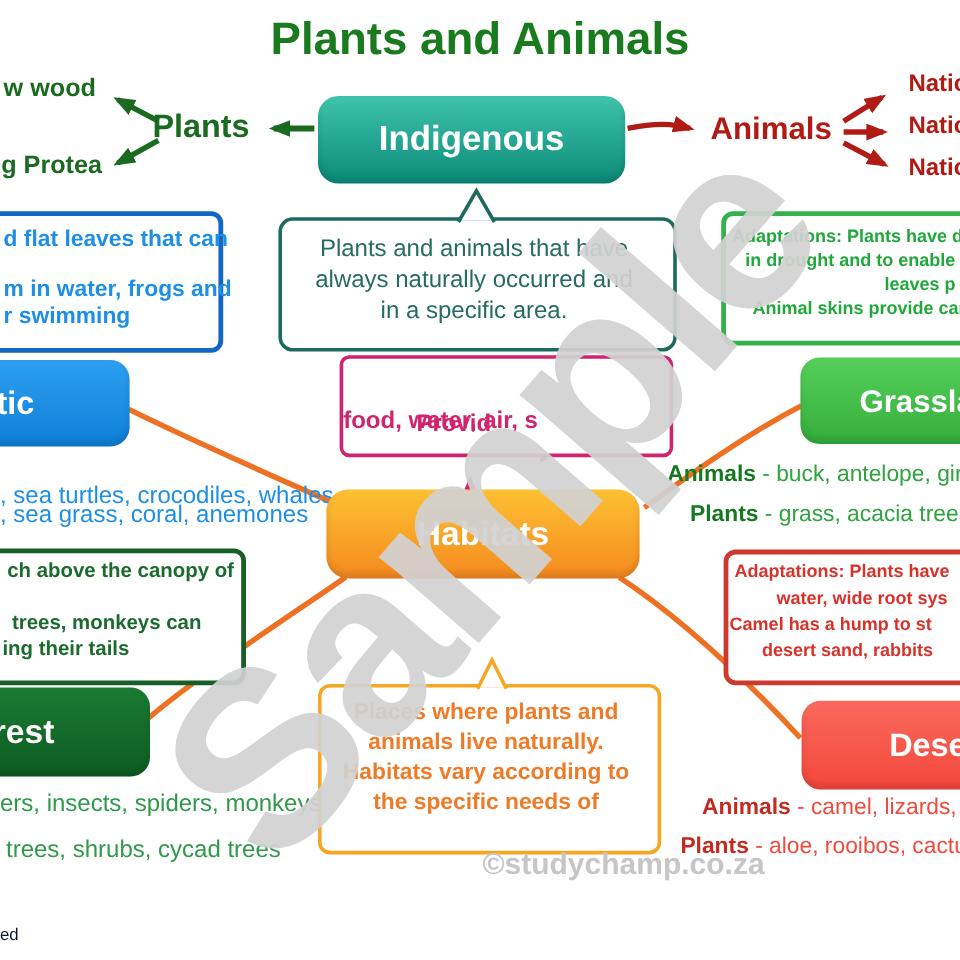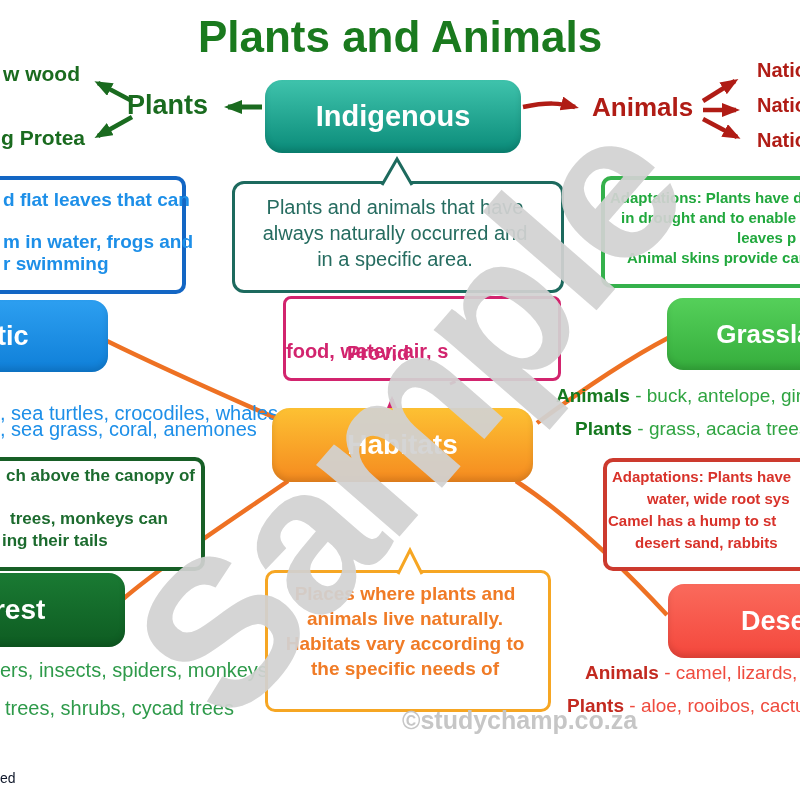--- a/index.html
+++ b/index.html
@@ -49,21 +49,21 @@
     <path d="M107,341 C170,372 232,399 287,423" stroke="#ee7123" stroke-width="4.5" fill="none"></path>
     <path d="M537,423 C578,393 622,362 668,338" stroke="#ee7123" stroke-width="4.5" fill="none"></path>
     <path d="M288,481 C236,517 168,561 123,599" stroke="#ee7123" stroke-width="4.5" fill="none"></path>
     <path d="M516,481 C566,514 616,560 667,615" stroke="#ee7123" stroke-width="4.5" fill="none"></path>
 
     <path d="M392,414 L392,399" stroke="#d2246e" stroke-width="4" fill="none" marker-end="url(#mp)"></path>
     <path d="M450,384 L493,363" stroke="#d2246e" stroke-width="3" stroke-dasharray="6 5" fill="none"></path>
     <polygon points="500,351 516,344 514,358" fill="#d2246e"></polygon>
   </svg>
 
-  <div class="frag ctr" style="left:0;top:12px;width:800px;font-size:44px;font-weight:bold;color:#1a7a1e;">Plants and Animals</div>
+  <div class="frag ctr" style="left:0;top:12px;width:800px;font-size:38px;font-weight:bold;color:#1a7a1e;">Plants and Animals</div>
 
   <div class="frag" style="left:3px;top:62px;font-size:21px;font-weight:bold;color:#1a6b1f;">w wood</div>
   <div class="frag" style="left:127px;top:90px;font-size:27px;font-weight:bold;color:#1a6b1f;">Plants</div>
   <div class="frag" style="left:1px;top:126px;font-size:21px;font-weight:bold;color:#1a6b1f;">g Protea</div>
 
   <div class="frag" style="left:592px;top:92px;font-size:26px;font-weight:bold;color:#b01c15;">Animals</div>
   <div class="frag" style="left:757px;top:59px;font-size:20px;font-weight:bold;color:#b01c15;">Nation</div>
   <div class="frag" style="left:757px;top:94px;font-size:20px;font-weight:bold;color:#b01c15;">Nation</div>
   <div class="frag" style="left:757px;top:129px;font-size:20px;font-weight:bold;color:#b01c15;">Nation</div>
 

